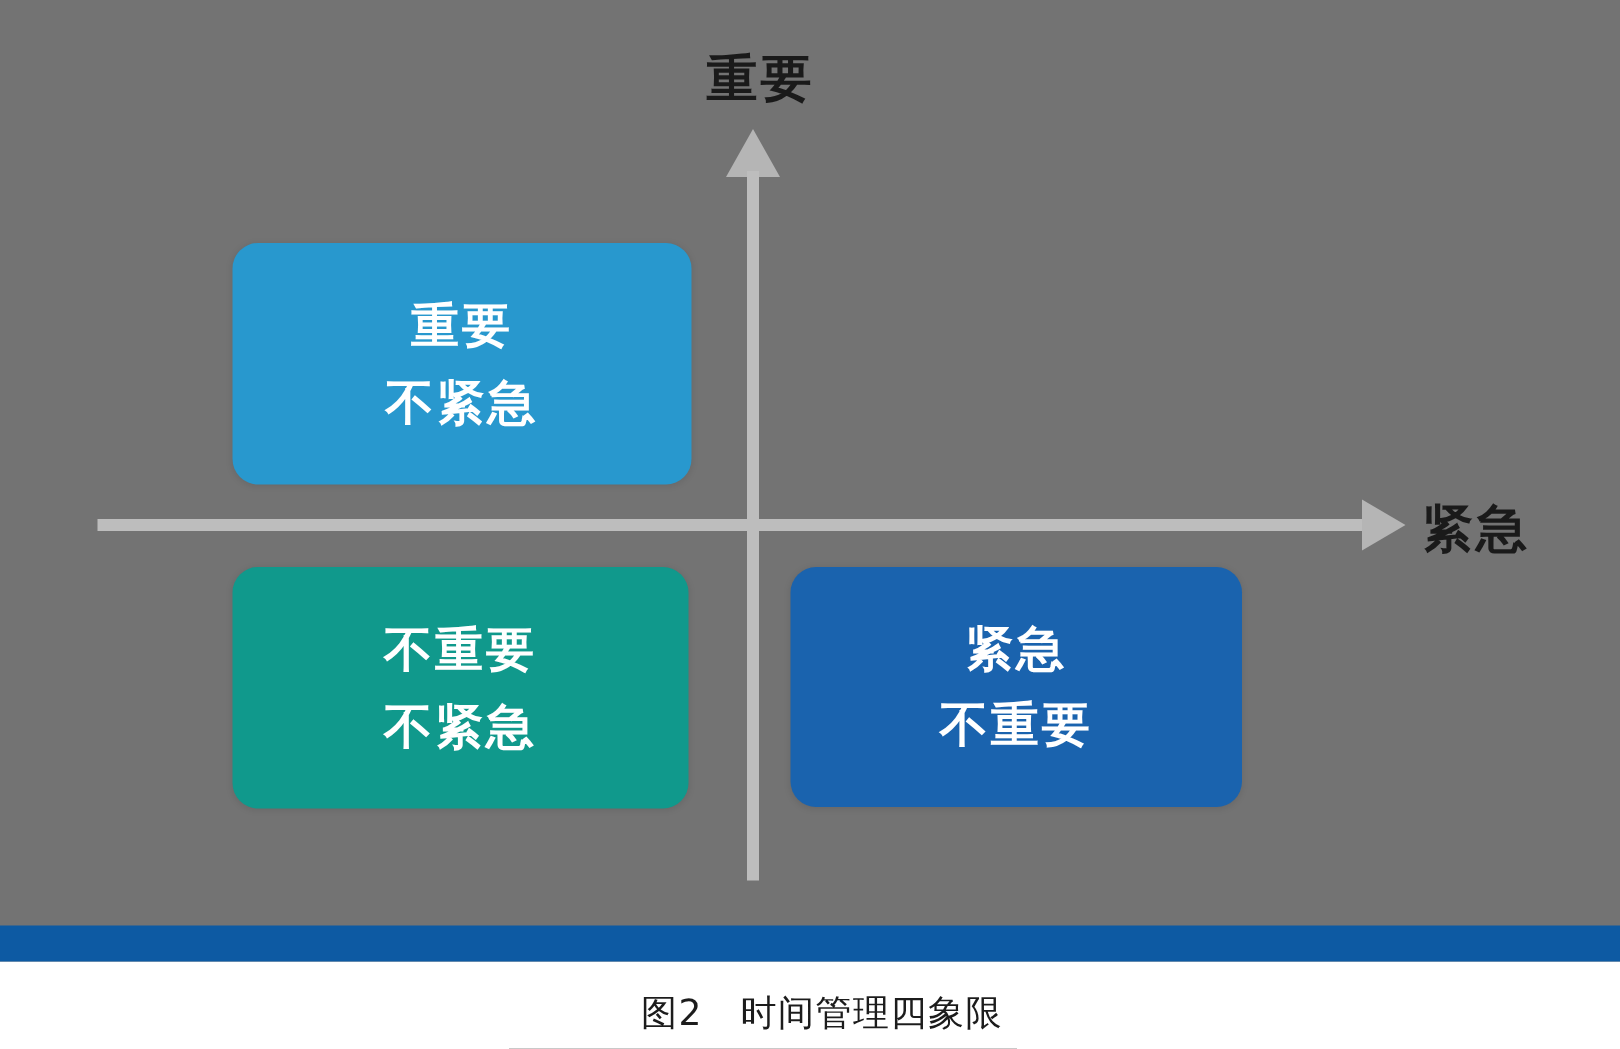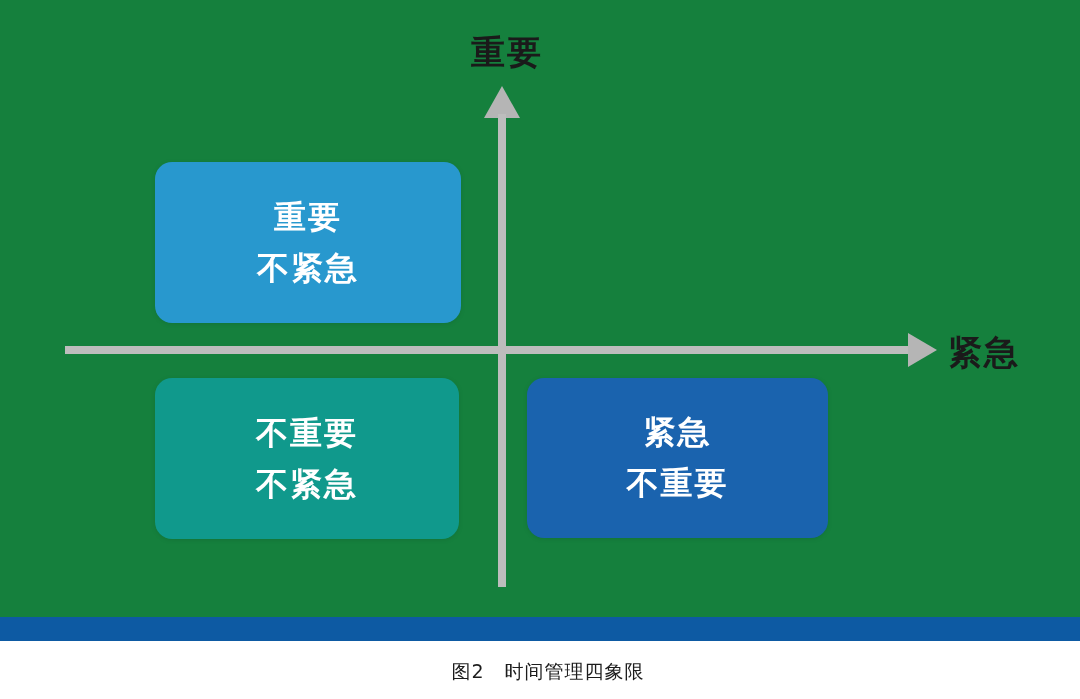--- a/index.html
+++ b/index.html
@@ -5,21 +5,21 @@
   html, body {
     margin: 0;
     padding: 0;
     background: #ffffff;
     font-family: "DejaVu Sans", "Liberation Sans", sans-serif;
   }
   .canvas {
     position: relative;
     width: 1080px;
     height: 699px;
-    background: #15803d;
+    background: #737373;
     overflow: hidden;
   }
   
   .axis-shaft {
     position: absolute;
     background: #bdbdbd;
   }
   .v-shaft { left: 498px; top: 114px; width: 8px;  height: 473px; }
   .h-shaft { left: 65px;  top: 346px; width: 846px; height: 8px;  }
   .arrowhead { position: absolute; width: 0; height: 0; }
@@ -88,21 +88,21 @@
     left: 0; top: 617px;
     width: 1080px; height: 24px;
   }
   .caption {
     position: absolute;
     left: 0; top: 659px;
     width: 1080px;
     padding-left: 16px;
     box-sizing: border-box;
     text-align: center;
-    font-size: 19px;
+    font-size: 24px;
     font-weight: 500;
     color: #1c1c1c;
     letter-spacing: 1px;
   }
 </style>
 </head>
 <body>
 
 <div class="canvas">
 

